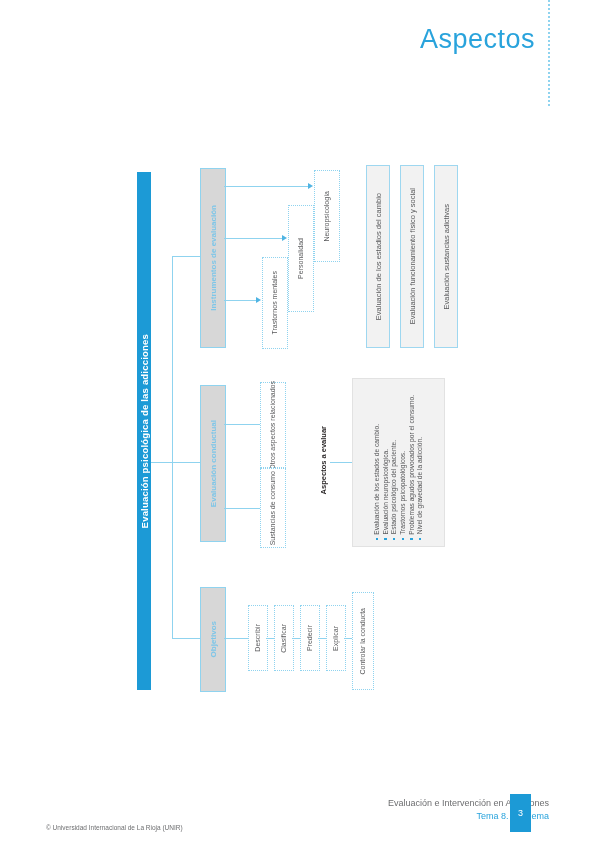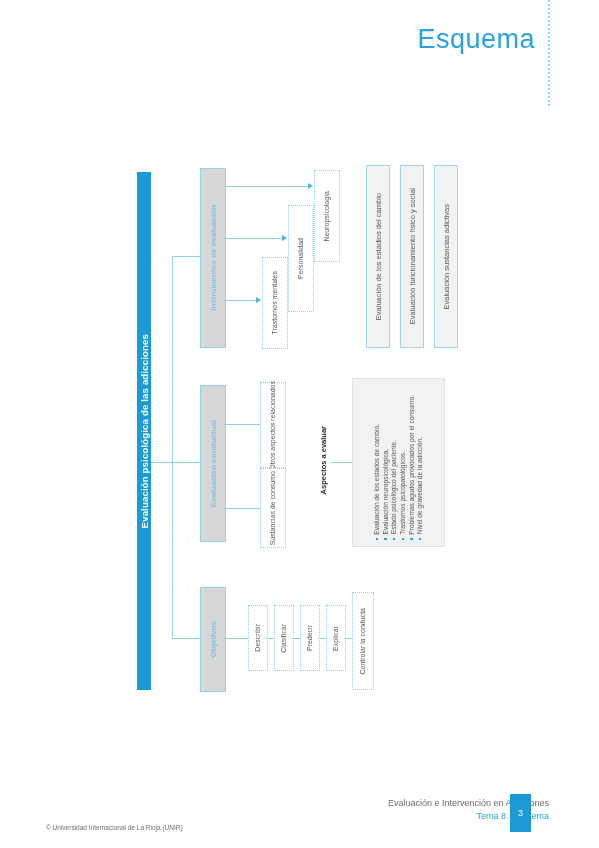--- a/index.html
+++ b/index.html
@@ -122,21 +122,21 @@
   #aspects-label{
     position:absolute;left:316px;top:400px;
     width:14px;height:120px;
     display:flex;align-items:center;justify-content:center;
   }
   #aspects-label .vtext{color:#231f20;font-size:7.5px;font-weight:bold;}
 </style>
 </head>
 <body>
 
-<div id="page-title">Esquema</div>
+<div id="page-title">Aspectos</div>
 <div id="top-rule"></div>
 
 <div id="diagram">
 
   <div id="root-bar">
     <span class="vtext">Evaluación psicológica de las adicciones</span>
   </div>
 
   <div class="hline" style="left:151px;top:462px;width:21px;"></div>
   <div class="vline" style="left:172px;top:256px;height:382px;"></div>

